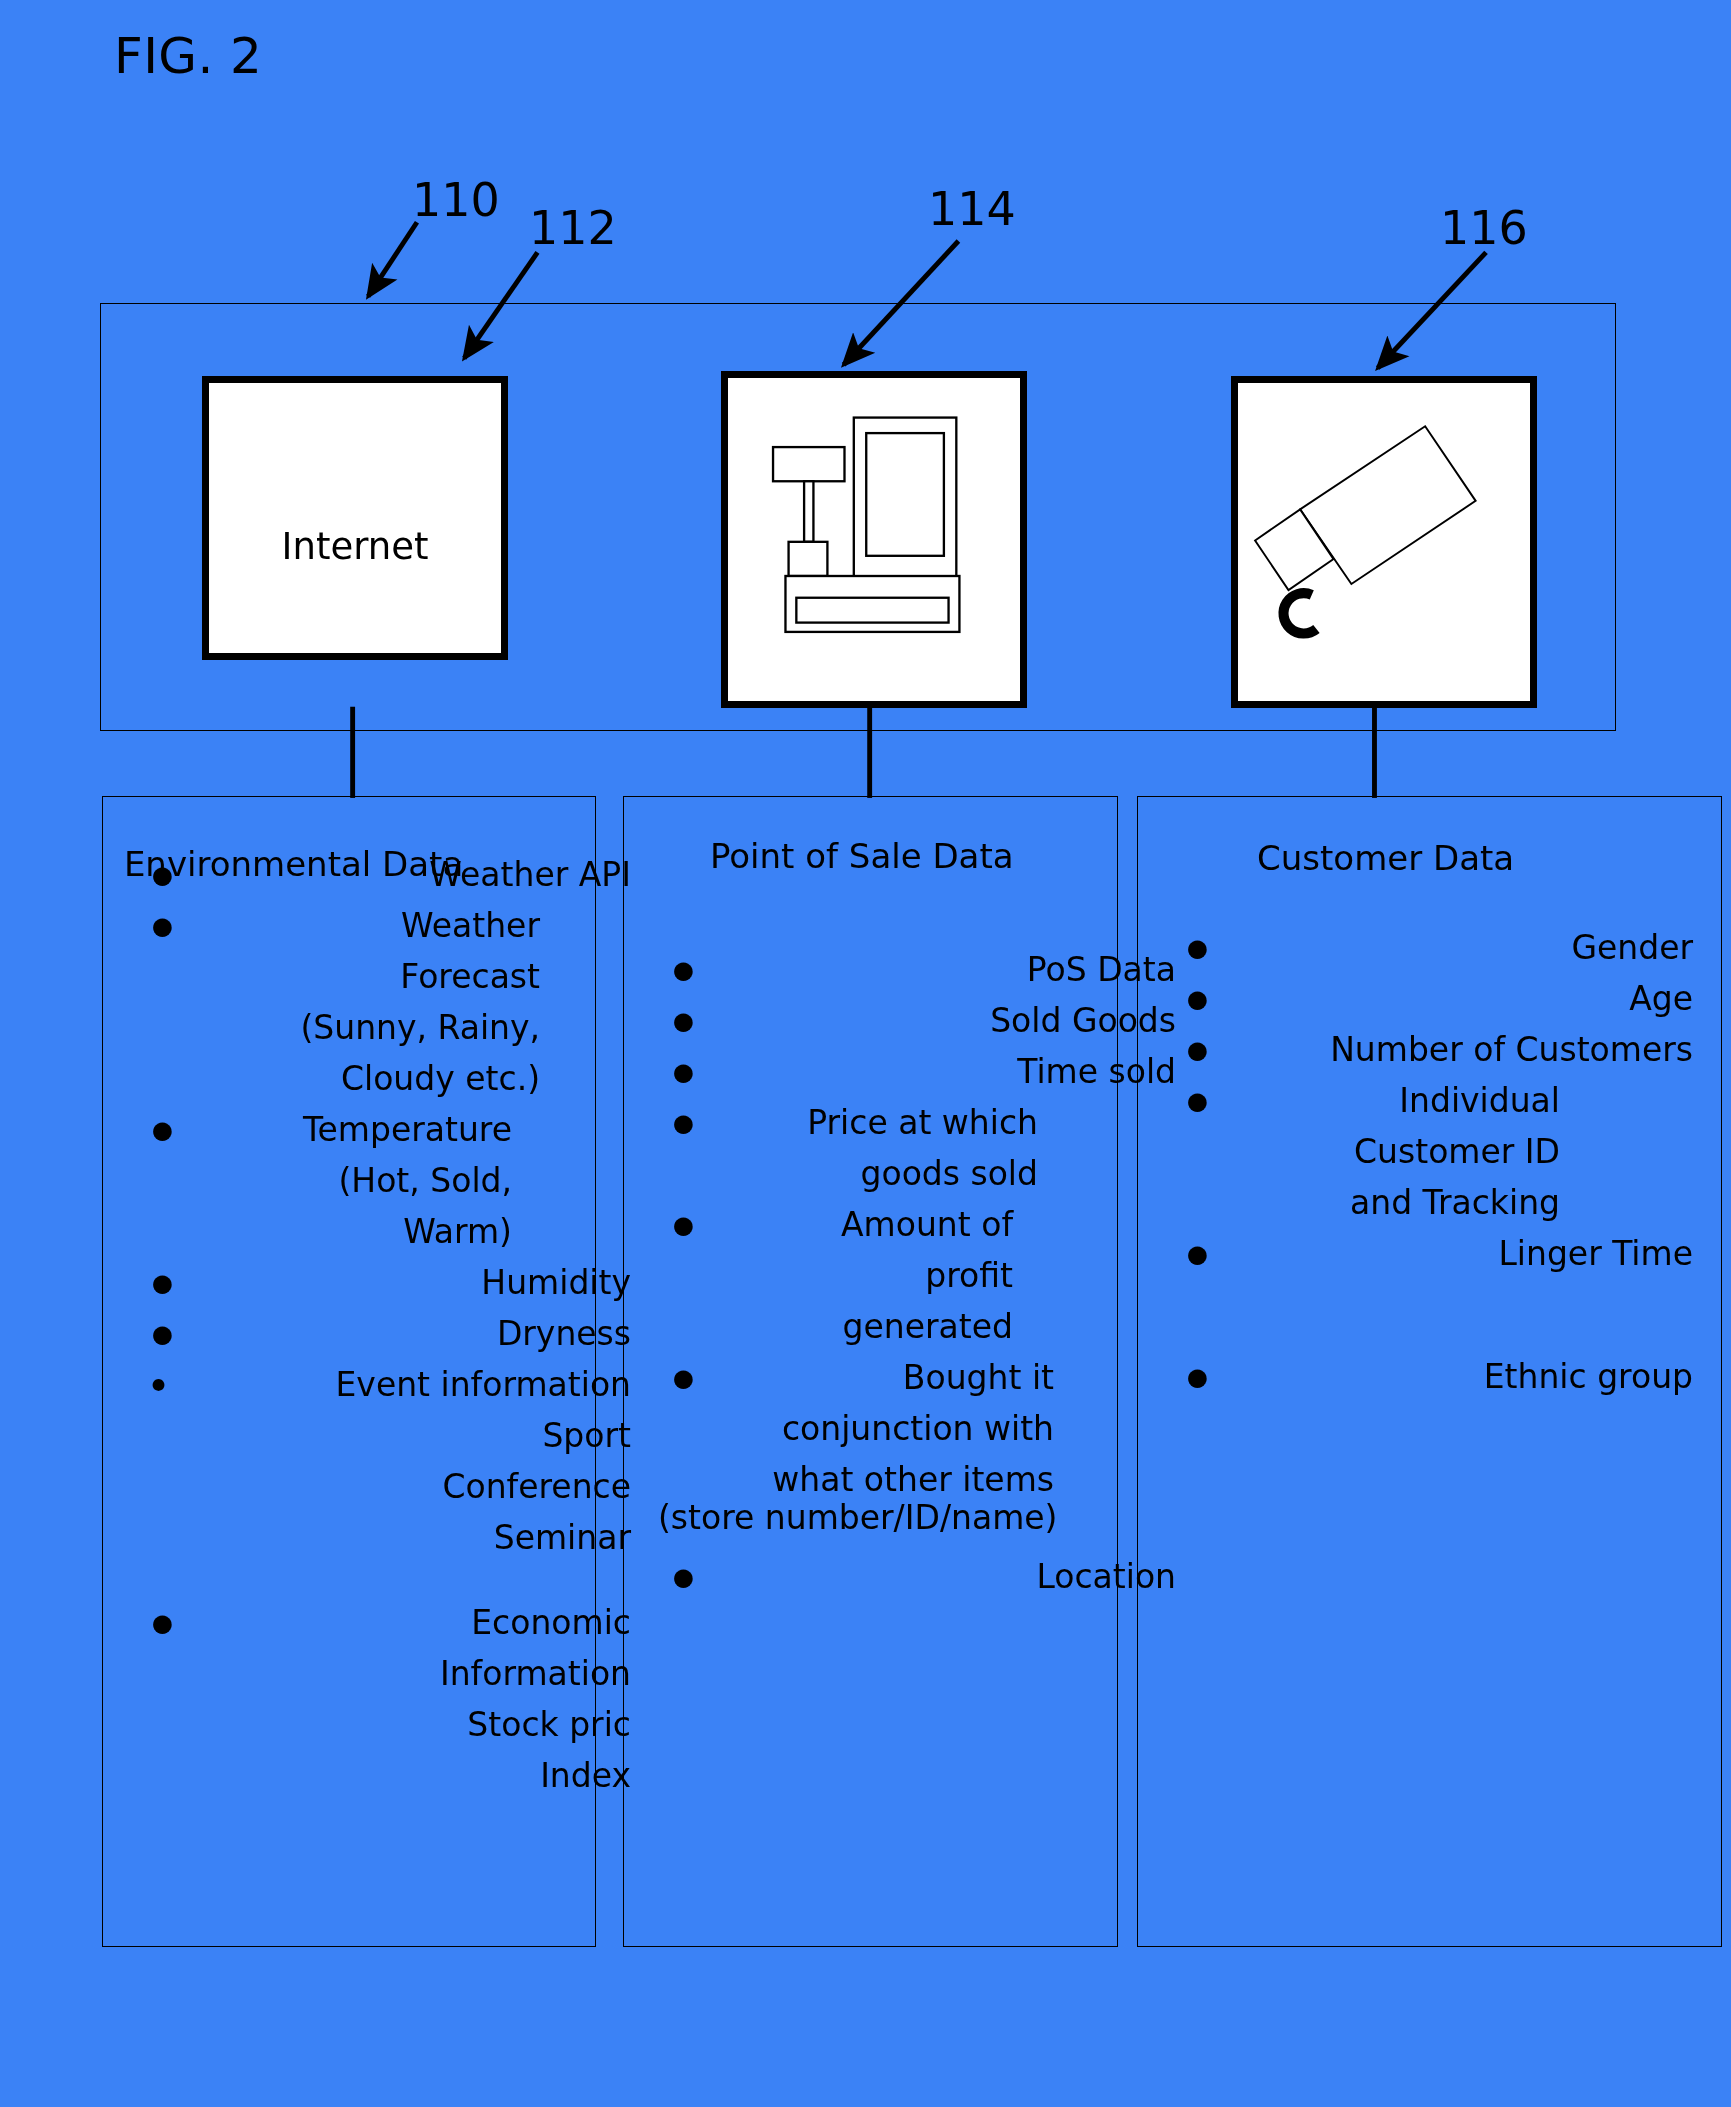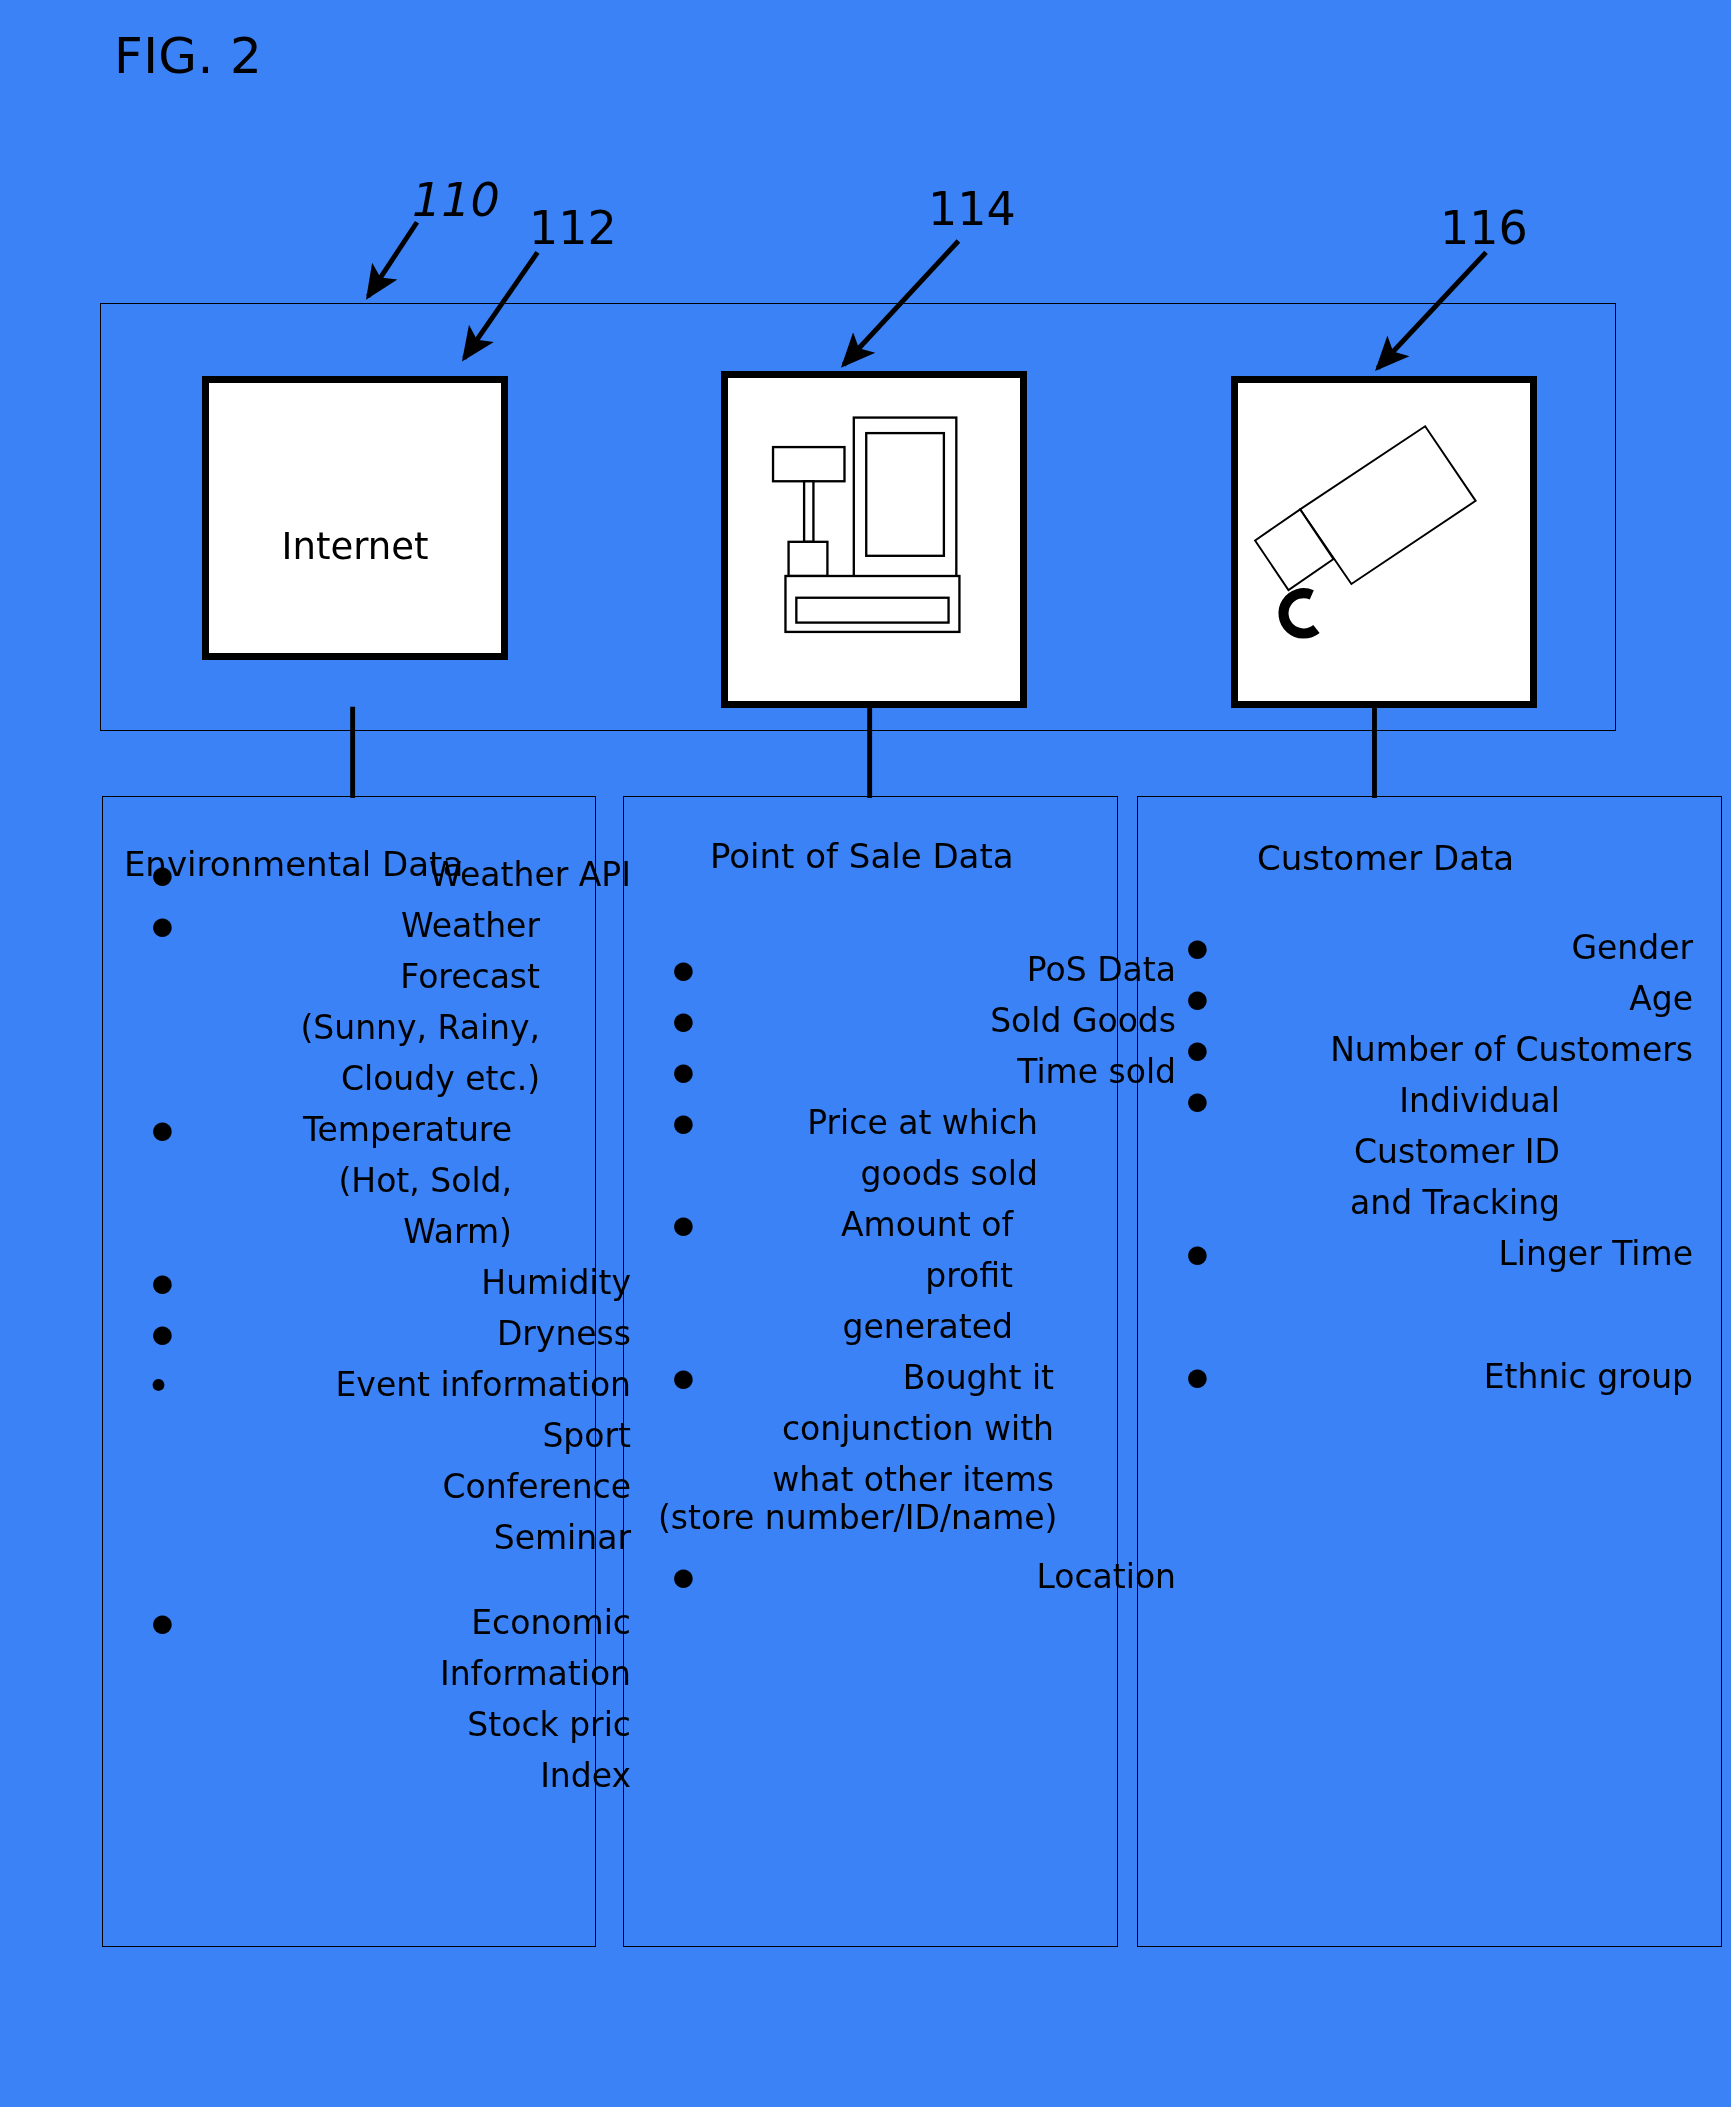--- a/index.html
+++ b/index.html
@@ -31,21 +31,21 @@
     white-space: nowrap;
   }
 
   
   .ref-num {
     position: absolute;
     font-size: 46px;
     line-height: 1;
     white-space: nowrap;
   }
-  #ref-110 { left: 412px; top: 177px; font-style: italic; }
+  #ref-110 { left: 412px; top: 177px; }
   #ref-112 { left: 529px; top: 205px; }
   #ref-114 { left: 928px; top: 186px; }
   #ref-116 { left: 1440px; top: 205px; }
 
   
   #vector-layer {
     position: absolute;
     left: 0;
     top: 0;
     width: 1732px;

